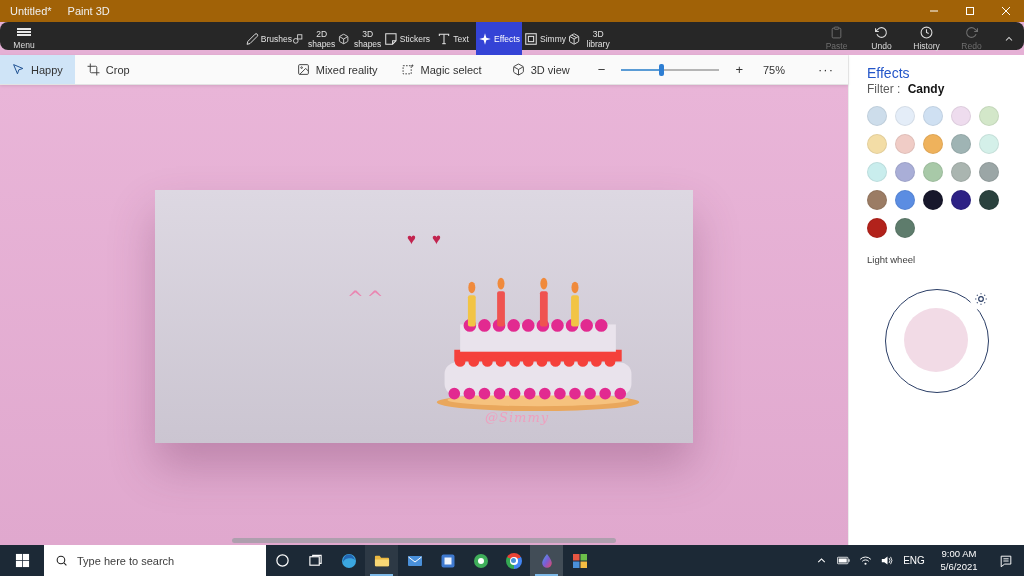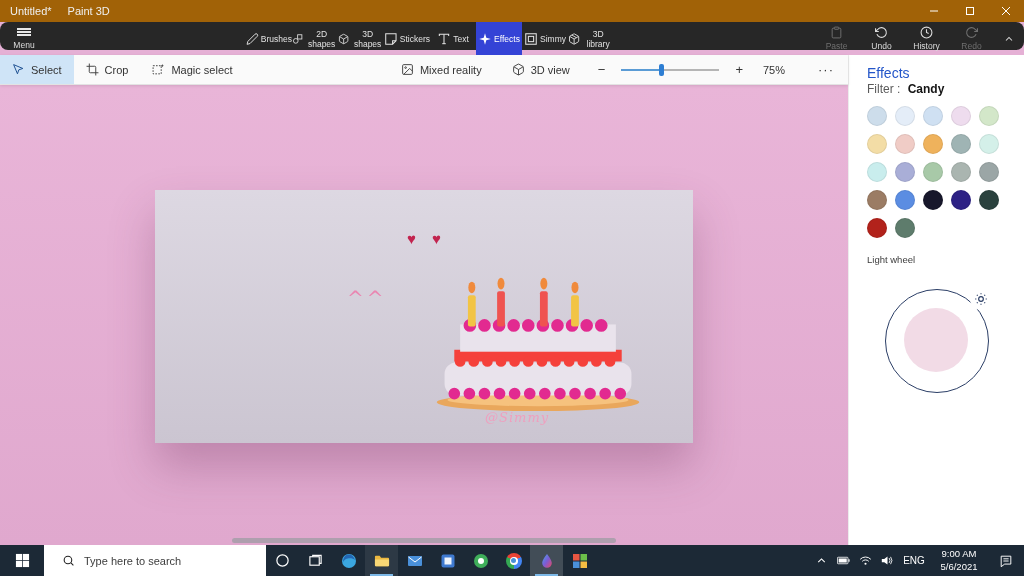--- a/index.html
+++ b/index.html
@@ -68,21 +68,21 @@
   .gtext { font-family:"DejaVu Serif", serif; font-style:italic; font-size:30px; color:#ea86b1; letter-spacing:2px; white-space:nowrap; }
   .emoticon { position:absolute; left:192px; top:96px; font-family:"DejaVu Serif", serif; font-style:italic; font-size:20px; color:#ea86b1; letter-spacing:3px; }
   .cake { position:absolute; left:274px; top:78px; width:218px; height:146px; }
   .watermark { position:absolute; left:330px; top:220px; font-family:"DejaVu Serif", serif; font-style:italic; font-size:13px; color:#ef9fbe; letter-spacing:1px; }
   .hscroll { position:absolute; left:232px; bottom:2px; width:384px; height:5px; background:#a59ea8; border-radius:3px; opacity:.85; }
 
   
   .taskbar { position:absolute; left:0; right:0; bottom:0; height:31px; background:#1c2936; display:flex; align-items:stretch; color:#fff; z-index:20; }
   .start-btn { width:44px; display:flex; align-items:center; justify-content:center; }
   .start-btn svg { width:15px; height:15px; }
-  .search-box { width:222px; background:#fff; color:#3c3c3c; font-size:11px; display:flex; align-items:center; gap:9px; padding-left:18px; }
+  .search-box { width:222px; background:#fff; color:#3c3c3c; font-size:11px; display:flex; align-items:center; gap:9px; padding-left:11px; }
   .search-box svg { width:13px; height:13px; flex:none; }
   .tb-ico { width:33px; display:flex; align-items:center; justify-content:center; }
   .tb-ico svg { width:15px; height:15px; }
   .app { position:relative; width:33px; display:flex; align-items:center; justify-content:center; }
   .app svg, .app .chrome { width:16px; height:16px; }
   .app.open { background:rgba(255,255,255,.08); }
   .app.open::after { content:""; position:absolute; left:5px; right:5px; bottom:0; height:2px; background:#7db9e8; }
   .app.active { background:rgba(255,255,255,.17); }
   .chrome { position:relative; border-radius:50%; background:conic-gradient(from -60deg,#ea4335 0 120deg,#4285f4 0 240deg,#34a853 0 360deg); }
   .chrome-mid { position:absolute; left:4px; top:4px; width:8px; height:8px; border-radius:50%; background:#fff; }
@@ -228,44 +228,44 @@
           </svg>
       </button>
     </div>
   </nav>
 
   <div class="subtoolbar">
     <button class="sub-btn selected">
       <svg viewBox="0 0 24 24" fill="none" stroke="#1d4f91" stroke-width="1.8">
           <path d="M3 3l7.07 16.97 2.51-7.39 7.39-2.51L3 3z"></path>
         </svg>
-      <span>Select</span>
+      <span>Happy</span>
     </button>
     <button class="sub-btn">
       <svg viewBox="0 0 24 24" fill="none" stroke="#444" stroke-width="1.8">
           <path d="M6.13 1L6 16a2 2 0 0 0 2 2h15"></path>
           <path d="M1 6.13L16 6a2 2 0 0 1 2 2v15"></path>
         </svg>
       <span>Crop</span>
     </button>
-    <button class="sub-btn">
-      <svg viewBox="0 0 24 24" fill="none" stroke="#444" stroke-width="1.8">
-          <rect x="2" y="5" width="15" height="15" stroke-dasharray="3 2.4"></rect>
-          <path d="M19 2l.9 2.1L22 5l-2.1.9L19 8l-.9-2.1L16 5l2.1-.9z" fill="#444" stroke="none"></path>
-        </svg>
-      <span>Magic select</span>
-    </button>
-
     <button class="sub-btn mr-btn">
       <svg viewBox="0 0 24 24" fill="none" stroke="#444" stroke-width="1.8">
           <rect x="3" y="3" width="18" height="18" rx="2"></rect>
           <circle cx="8.5" cy="8.5" r="1.5"></circle>
           <polyline points="21 15 16 10 5 21"></polyline>
         </svg>
       <span>Mixed reality</span>
+    </button>
+
+    <button class="sub-btn">
+      <svg viewBox="0 0 24 24" fill="none" stroke="#444" stroke-width="1.8">
+          <rect x="2" y="5" width="15" height="15" stroke-dasharray="3 2.4"></rect>
+          <path d="M19 2l.9 2.1L22 5l-2.1.9L19 8l-.9-2.1L16 5l2.1-.9z" fill="#444" stroke="none"></path>
+        </svg>
+      <span>Magic select</span>
     </button>
     <button class="sub-btn" style="margin-left:6px;">
       <svg viewBox="0 0 24 24" fill="none" stroke="#444" stroke-width="1.8">
           <path d="M21 16V8a2 2 0 0 0-1-1.73l-7-4a2 2 0 0 0-2 0l-7 4A2 2 0 0 0 3 8v8a2 2 0 0 0 1 1.73l7 4a2 2 0 0 0 2 0l7-4A2 2 0 0 0 21 16z"></path>
           <polyline points="3.27 6.96 12 12.01 20.73 6.96"></polyline>
           <line x1="12" y1="22.08" x2="12" y2="12"></line>
         </svg>
       <span>3D view</span>
     </button>
 

